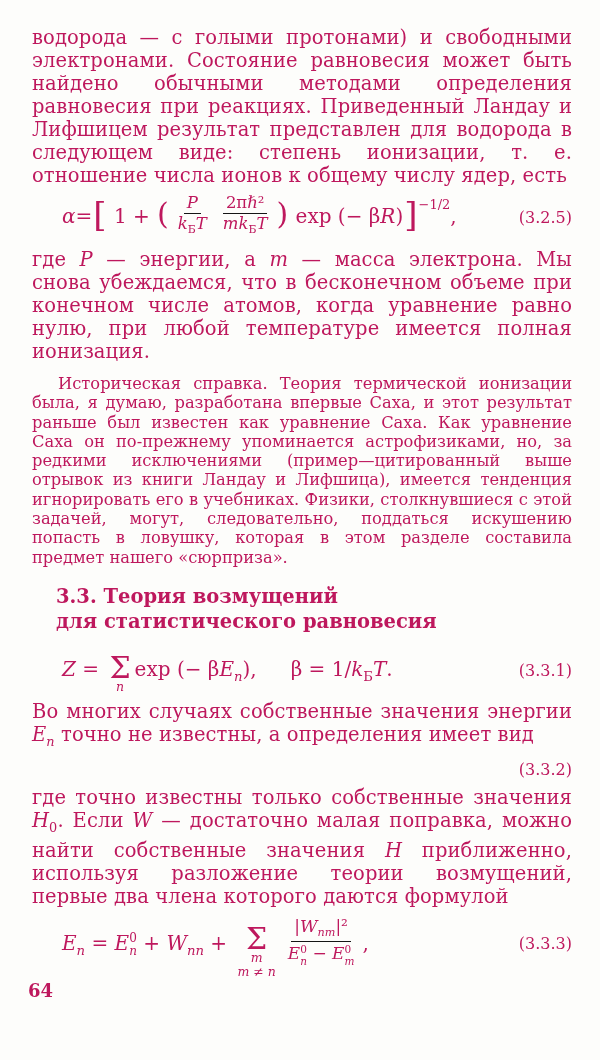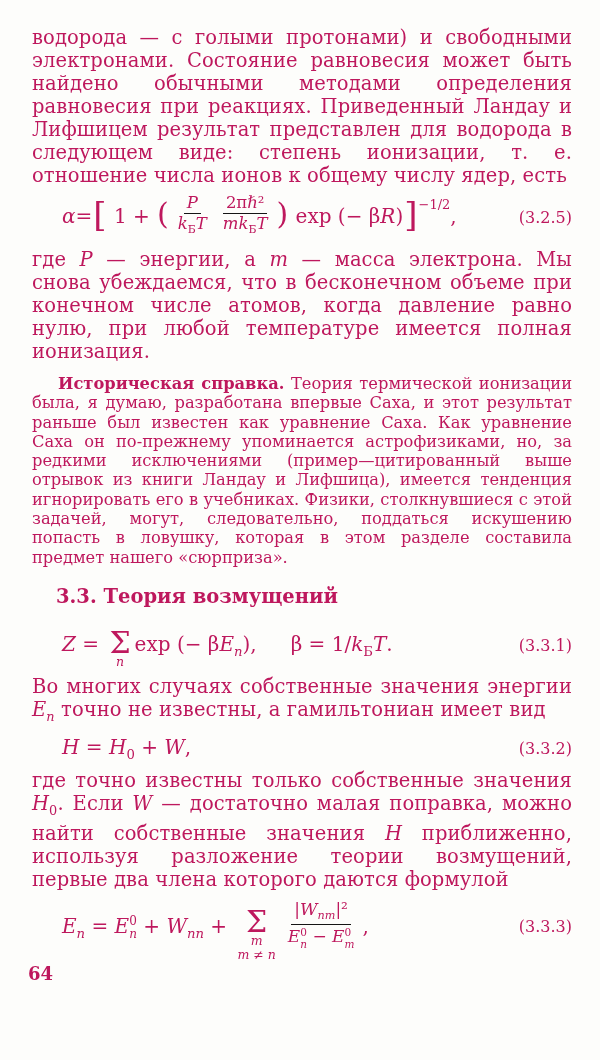--- a/index.html
+++ b/index.html
@@ -23,21 +23,21 @@
   }
   p.body i, h2 i { font-style: italic; }
   .indent { text-indent: 26px; }
   p.smallnote {
     font-size: 16.3px;
     line-height: 19.3px;
     text-align: justify;
     margin: 11px 0 0 0;
     text-indent: 26px;
   }
-  p.smallnote b { font-weight: bold; }
+  p.smallnote b { font-weight: normal; }
   h2.section {
     font-size: 19.5px;
     line-height: 25px;
     font-weight: bold;
     margin: 17px 0 17px 24px;
   }
   sub { font-size: 66%; }
   sub i { font-style: italic; }
 
   
@@ -135,39 +135,38 @@
     <span class="eqbody"><i>α</i><span>=</span><span class="bigb">[</span> <span>1 +</span> <span class="bigp">(</span><span class="frac">
           <span class="num"><i>P</i></span>
           <span class="den"><i>k</i><sub>Б</sub><i>T</i></span>
         </span><span class="frac">
           <span class="num">2πℏ²</span>
           <span class="den"><i>mk</i><sub>Б</sub><i>T</i></span>
         </span><span class="bigp">)</span> <span>exp (− β</span><i>R</i><span>)</span><span class="bigb">]</span><sup class="bsup">−1/2</sup><span>,</span></span>
     <span class="eqnum">(3.2.5)</span>
   </div>
 
-  <p class="body"><span>где </span><i>P</i><span> — энергии, а </span><i>m</i><span> — масса электрона. Мы снова убеждаемся, что в бесконечном объеме при конечном числе атомов, когда давление равно нулю, при любой температуре имеется полная ионизация.</span></p>
+  <p class="body"><span>где </span><i>P</i><span> — энергии, а </span><i>m</i><span> — масса электрона. Мы снова убеждаемся, что в бесконечном объеме при конечном числе атомов, когда уравнение равно нулю, при любой температуре имеется полная ионизация.</span></p>
 
   <p class="smallnote"><b>Историческая справка.</b><span> Теория термической ионизации была, я думаю, разработана впервые Саха, и этот результат раньше был известен как уравнение Саха. Как уравнение Саха он по-прежнему упоминается астрофизиками, но, за редкими исключениями (пример—цитированный выше отрывок из книги Ландау и Лифшица), имеется тенденция игнорировать его в учебниках. Физики, столкнувшиеся с этой задачей, могут, следовательно, поддаться искушению попасть в ловушку, которая в этом разделе составила предмет нашего «сюрприза».</span></p>
 
-  <h2 class="section"><span>3.3. Теория возмущений</span><br></h2>
+  <h2 class="section"><span>3.3. Теория возмущений</span><br><span>для статистического равновесия</span></h2>
 
 
   <div class="eqrow">
     <span class="eqbody"><i>Z</i> <span>=</span> <span class="sum">
           <span class="sigma">Σ</span>
           <span class="under">n</span>
         </span><span>exp (− β</span><i>E</i><sub><i>n</i></sub><span>),</span><span class="gap-lg"></span><span>β = 1/</span><i>k</i><sub>Б</sub><i>T</i><span>.</span></span>
     <span class="eqnum">(3.3.1)</span>
   </div>
 
-  <p class="body"><span>Во многих случаях собственные значения энергии </span><i>E</i><sub><i>n</i></sub><span> точно не известны, а гамильтониан имеет вид</span></p>
+  <p class="body"><span>Во многих случаях собственные значения энергии </span><i>E</i><sub><i>n</i></sub><span> точно не известны, а определения имеет вид</span></p>
 
   <div class="eqrow" style="margin:7px 0;">
-    <span class="eqbody"><i>H</i> <span>=</span> <i>H</i><sub>0</sub> <span>+</span> <i>W</i><span>,</span></span>
     <span class="eqnum">(3.3.2)</span>
   </div>
 
   <p class="body"><span>где точно известны только собственные значения </span><i>H</i><sub>0</sub><span>. Если </span><i>W</i><span> — достаточно малая поправка, можно найти собственные значения </span><i>H</i><span> приближенно, используя разложение теории возмущений, первые два члена которого даются формулой</span></p>
 
   <div class="eqrow" style="margin-top:9px;">
     <span class="eqbody"><i>E</i><sub><i>n</i></sub> <span>=</span> <i>E</i><span class="ss">
           <span class="ss-t">0</span>
           <span class="ss-b">n</span>
         </span> <span>+</span> <i>W</i><sub><i>nn</i></sub> <span>+</span> <span class="sum" style="top:9px;">

